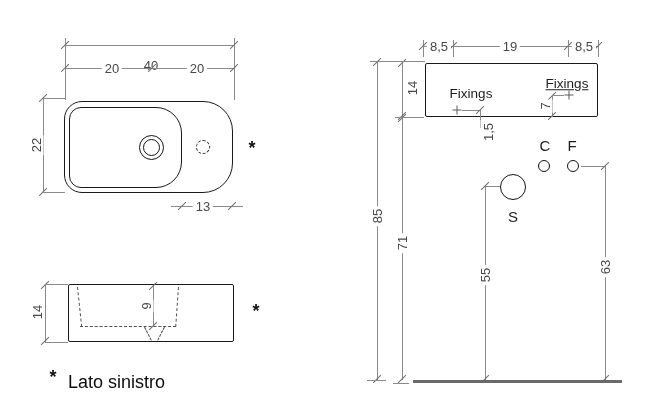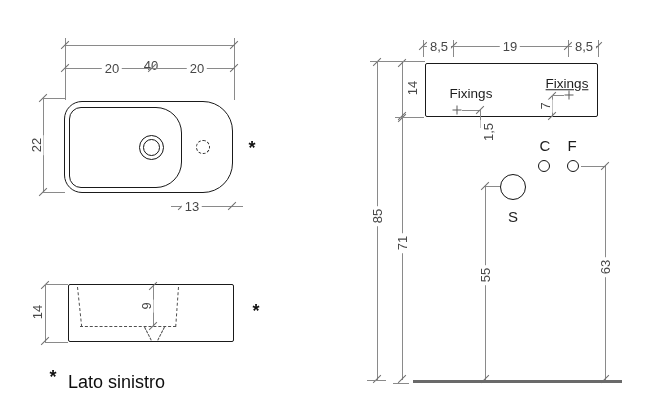--- a/index.html
+++ b/index.html
@@ -71,21 +71,21 @@
     <div class="vl" style="left:43px;top:98px;height:94px;"></div>
     <div class="tk" style="left:43px;top:98px;"></div>
     <div class="tk" style="left:43px;top:192px;"></div>
     <div class="hl" style="left:43px;top:98px;width:22px;"></div>
     <div class="hl" style="left:43px;top:192px;width:22px;"></div>
     <span class="dtv" style="left:36px;top:145px;">22</span>
 
     <div class="hl" style="left:171px;top:206px;width:72px;"></div>
     <div class="tk" style="left:182px;top:206px;"></div>
     <div class="tk" style="left:232px;top:206px;"></div>
-    <span class="dtx" style="left:192px;top:206px;">13</span>
+    <span class="dtx" style="left:203px;top:206px;">13</span>
   </div>
 
   <div>
     <div class="draw thick" style="left:68px;top:284px;width:166px;height:58px;border-radius:2px;"></div>
 
     <div class="dash-v" style="left:77px;top:287px;height:40px;transform:rotate(-6deg);"></div>
     <div class="dash-v" style="left:178px;top:287px;height:40px;transform:rotate(4deg);"></div>
     <div class="dash-h" style="left:80px;top:326px;width:96px;"></div>
     <div class="dash-v" style="left:144px;top:327px;height:15px;transform:rotate(-27deg);"></div>
     <div class="dash-v" style="left:164px;top:327px;height:15px;transform:rotate(27deg);"></div>

